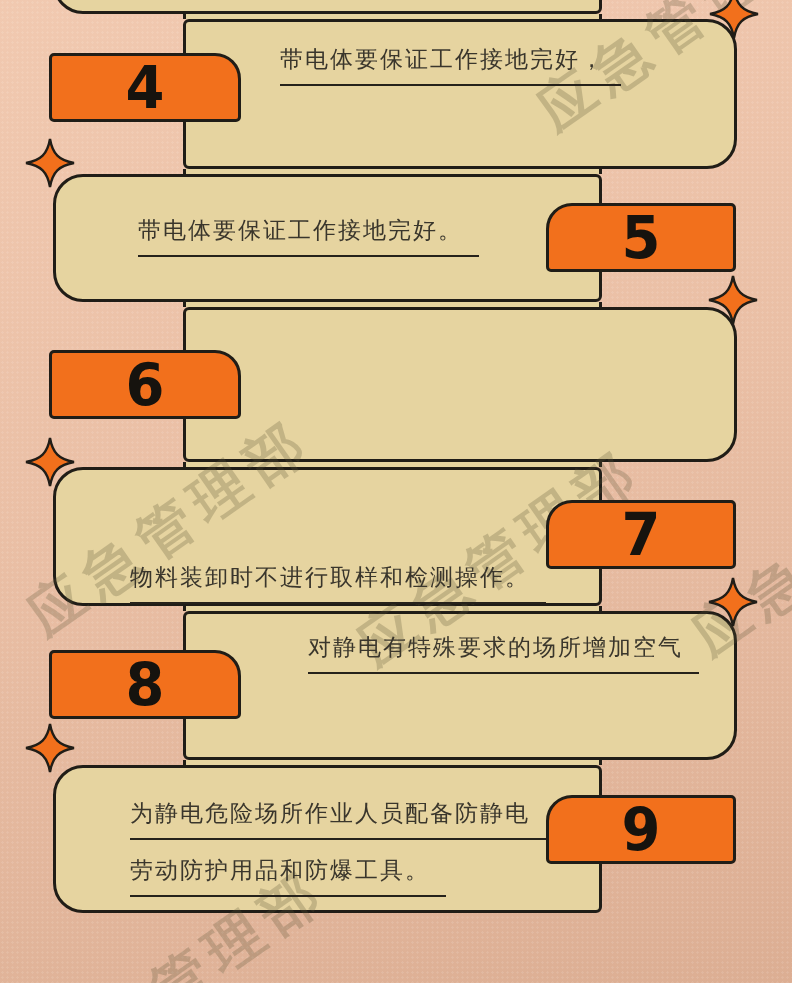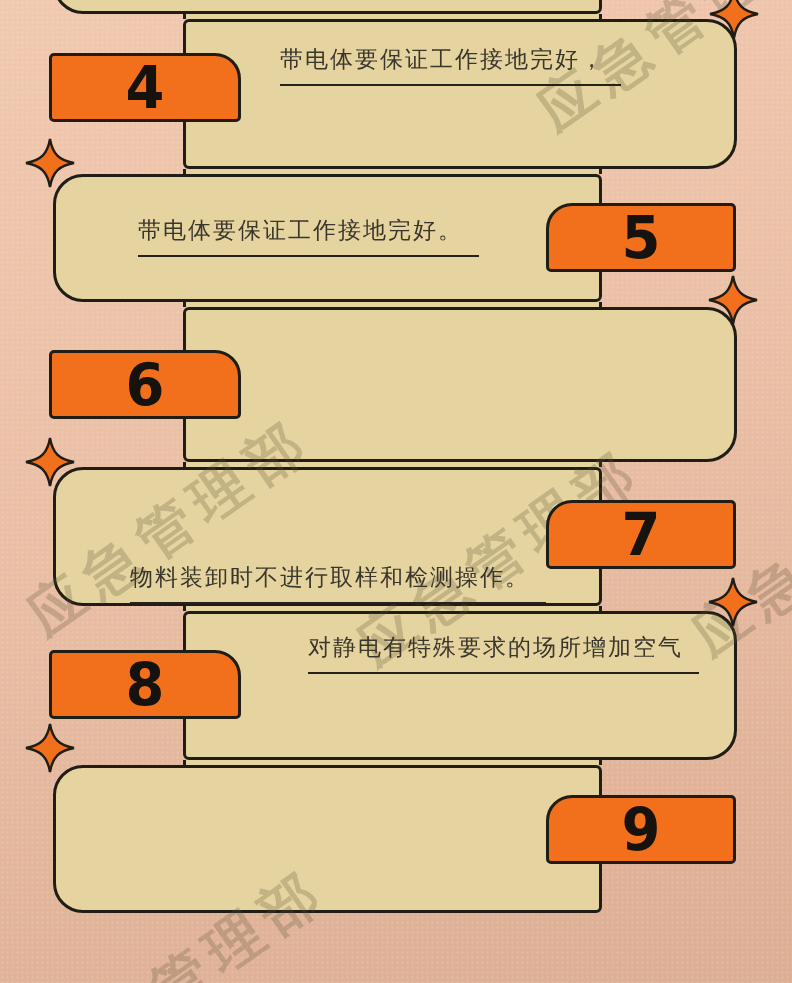--- a/index.html
+++ b/index.html
@@ -82,20 +82,24 @@
   </div>
   <div class="tip" style="left:138px;top:215px;">
     <span class="tip-line">带电体要保证工作接地完好。</span>
   </div>
   <div class="tip" style="left:130px;top:526px;margin-top:36px;">
     <span class="tip-line">物料装卸时不进行取样和检测操作。</span>
   </div>
   <div class="tip" style="left:280px;top:632px;margin-left:28px;">
     <span class="tip-line">对静电有特殊要求的场所增加空气</span>
   </div>
+  <div class="tip" style="left:130px;top:798px;">
+    <span class="tip-line">为静电危险场所作业人员配备防静电</span>
+    <span class="tip-line">劳动防护用品和防爆工具。</span>
+  </div>
 
   <div class="star" style="left:24px;top:137px;">
     <svg width="52" height="52" viewBox="-26 -26 52 52">
         <path d="M0,-24 C2.6,-9 9,-2.6 24,0 C9,2.6 2.6,9 0,24 C-2.6,9 -9,2.6 -24,0 C-9,-2.6 -2.6,-9 0,-24 Z" fill="#f2701c" stroke="#201d17" stroke-width="2.4"></path>
       </svg>
   </div>
   <div class="star" style="left:708px;top:-12px;">
     <svg width="52" height="52" viewBox="-26 -26 52 52">
         <path d="M0,-24 C2.6,-9 9,-2.6 24,0 C9,2.6 2.6,9 0,24 C-2.6,9 -9,2.6 -24,0 C-9,-2.6 -2.6,-9 0,-24 Z" fill="#f2701c" stroke="#201d17" stroke-width="2.4"></path>
       </svg>

